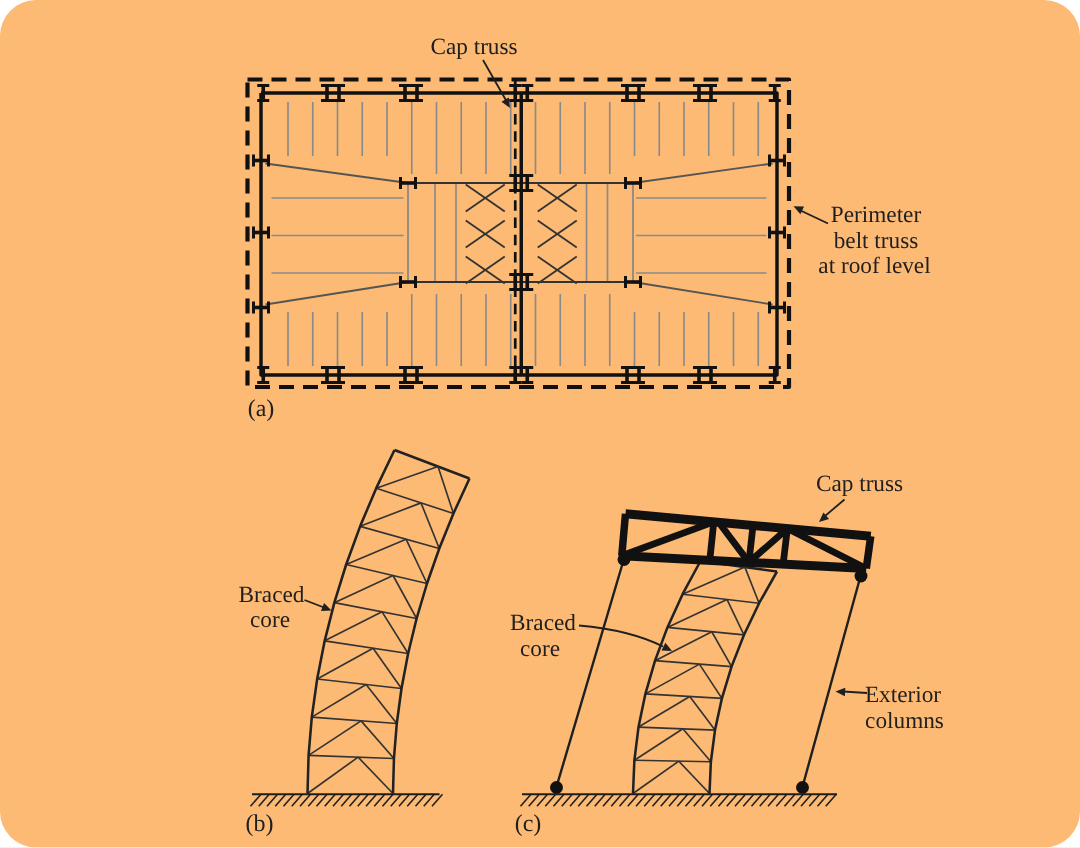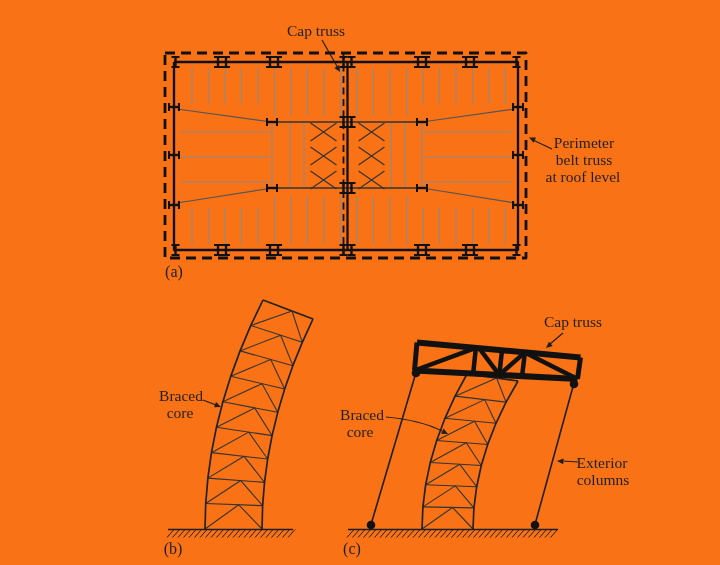--- a/index.html
+++ b/index.html
@@ -1,17 +1,17 @@
 <!DOCTYPE html>
 <html><head>
 <meta charset="utf-8">
 <style>
   html,body{margin:0;padding:0;background:#ffffff;}
-  .stage{position:relative;width:720px;height:565px;background:#f97316;overflow:hidden;
-         font-family:"Liberation Serif", serif;}
+  .stage{position:relative;width:720px;height:565px;background:#fdba74;overflow:hidden;
+         font-family:"Liberation Serif", serif;border-radius:24px;}
   svg text{font-family:"Liberation Serif", serif;fill:#1f1f1f;}
   .lbl{font-size:15.5px;}
   .tag{font-size:16px;}
 </style>
 </head>
 <body>
 
 <div class="stage">
 <svg id="fig" viewBox="0 0 720 565" width="720" height="565">
 

